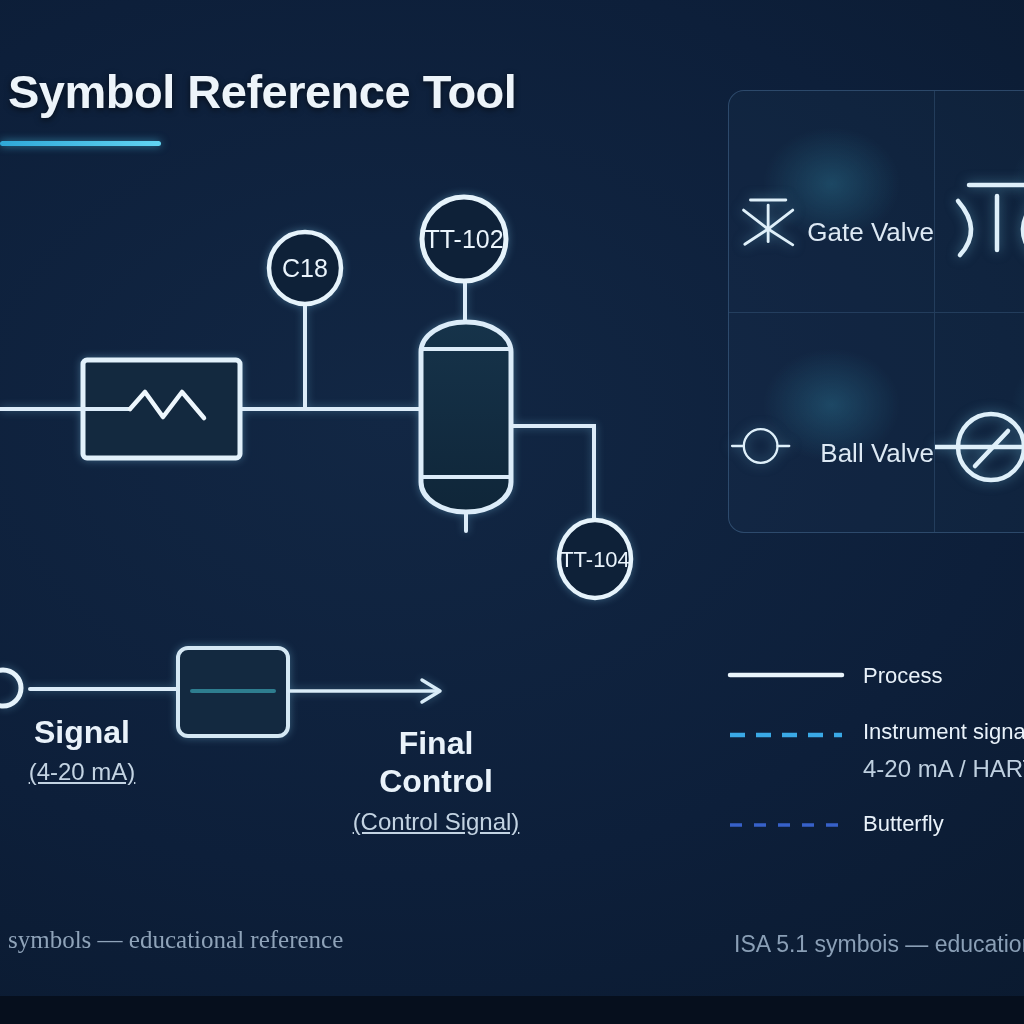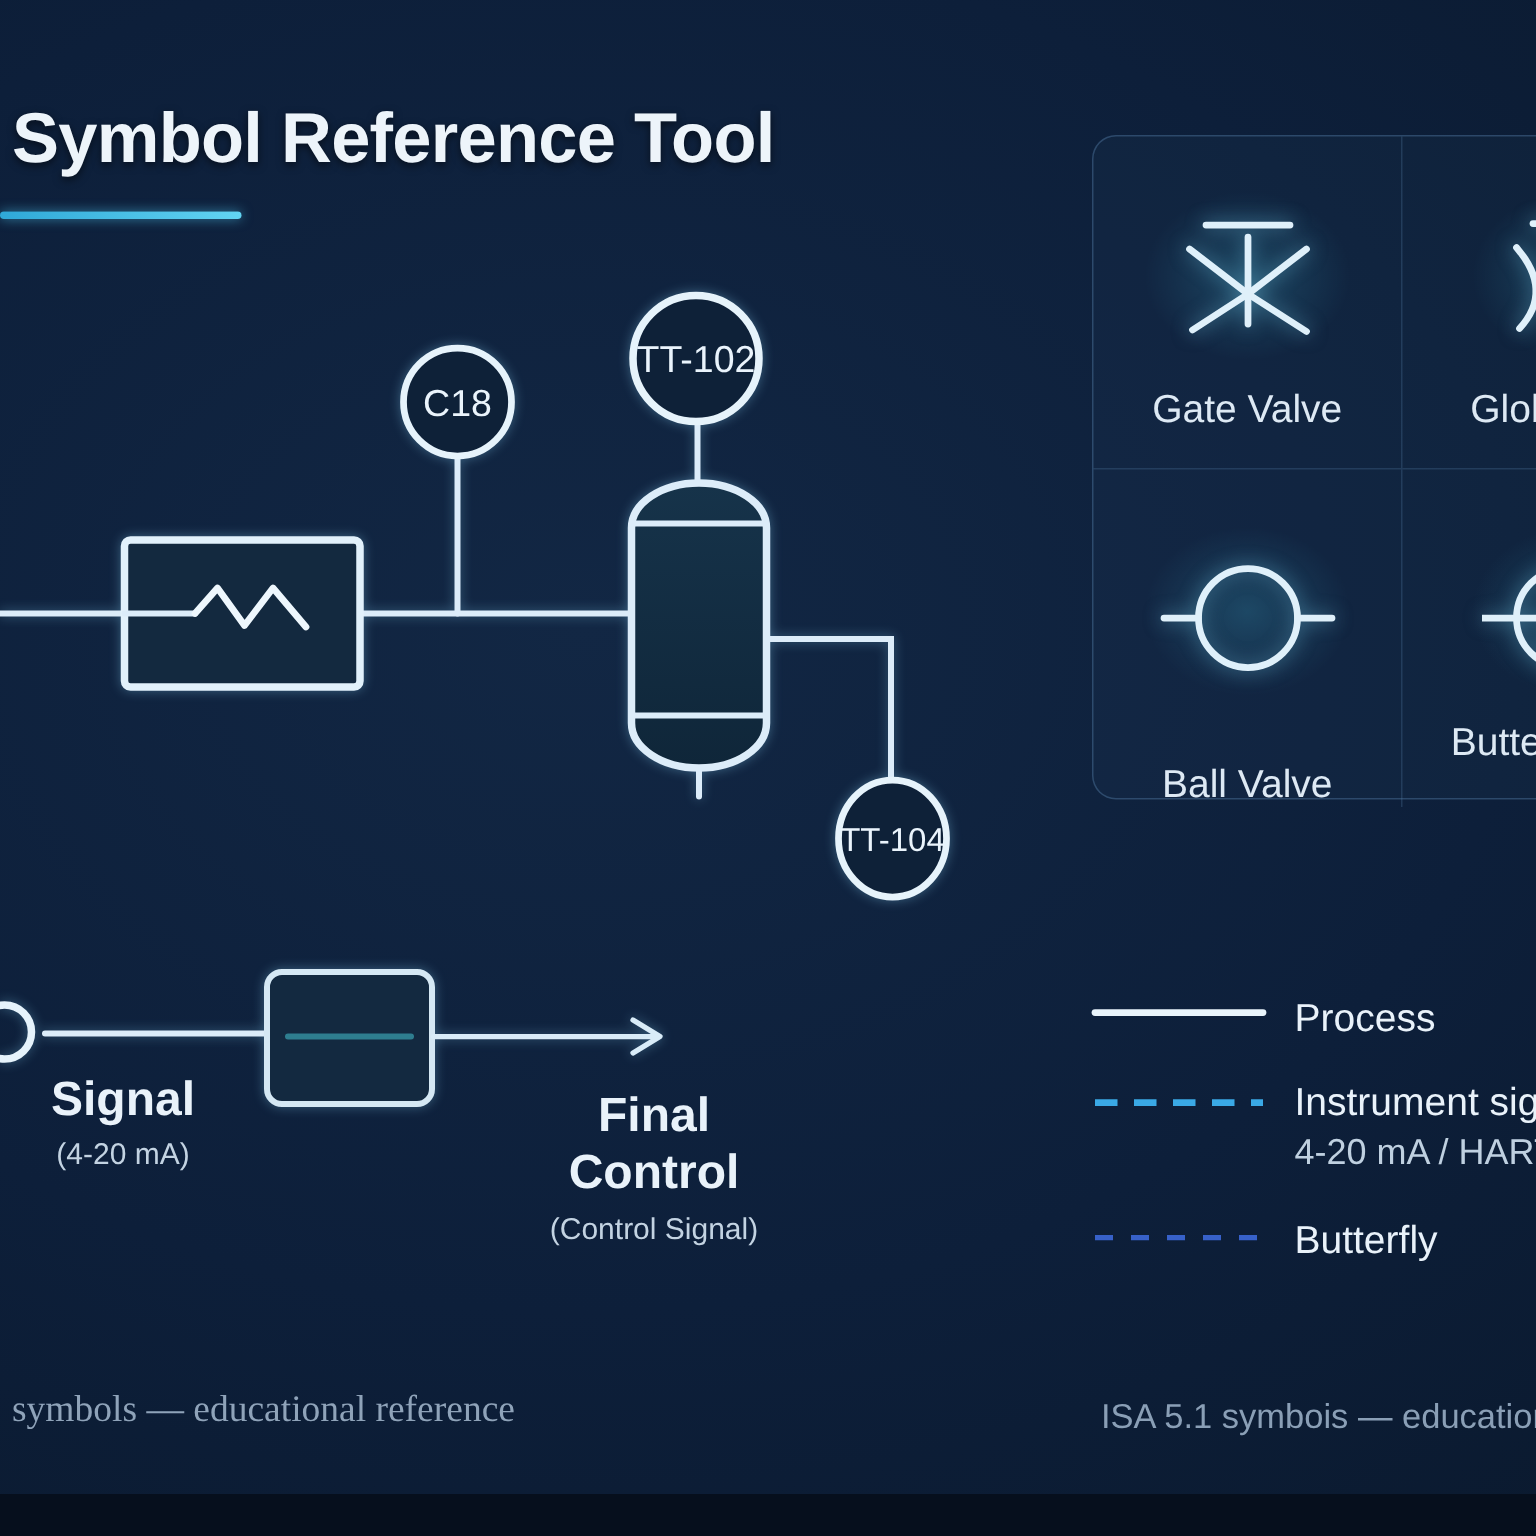--- a/index.html
+++ b/index.html
@@ -24,46 +24,46 @@
   svg.diagram{
     position:absolute;left:0;top:0;width:1024px;height:1024px;
     filter:drop-shadow(0 0 4px rgba(130,200,235,.38));
   }
   svg.diagram text{
     fill:#eaf4fc;font-family:"Liberation Sans",sans-serif;
   }
   
   .lbl{position:absolute;text-align:center;line-height:1.2;}
   .lbl .main{font-size:32px;font-weight:600;color:#e9f2fa;}
-  .lbl .sub{font-size:20px;font-weight:400;color:#c3d3e2;margin-top:7px;}
+  .lbl .sub{font-size:24px;font-weight:400;color:#c3d3e2;margin-top:7px;text-decoration:underline;}
   
   .panel{
     position:absolute;left:728px;top:90px;width:436px;height:441px;
     border:1.5px solid rgba(88,130,172,.40);border-radius:16px;
     background:rgba(137,180,230,.03);
     display:grid;grid-template-columns:206px 1fr;grid-template-rows:222px 1fr;
   }
   .cell{
-    display:flex;flex-direction:column;align-items:center;
+    display:flex;flex-direction:row;align-items:center;
     padding-top:45px;box-sizing:border-box;
     background:radial-gradient(95px 78px at 50% 42%, rgba(56,152,182,.30), rgba(56,152,182,0) 72%);
   }
   .cell.c1{border-right:1.5px solid rgba(80,120,160,.30);border-bottom:1.5px solid rgba(80,120,160,.30);}
   .cell.c2{border-bottom:1.5px solid rgba(80,120,160,.30);}
   .cell.c3{border-right:1.5px solid rgba(80,120,160,.30);gap:28px;}
   .cell svg{
     width:124px;height:104px;
     filter:drop-shadow(0 0 6px rgba(120,200,230,.5));
   }
   .cell .cell-label{margin-top:17px;font-size:26px;font-weight:500;color:#dde9f4;white-space:nowrap;}
   .sym{stroke:#dff0fa;stroke-width:4.5;stroke-linecap:round;fill:none;}
   
   .legend-row{position:absolute;}
   .legend-swatch{position:absolute;left:728px;width:118px;height:10px;overflow:visible;}
-  .legend-label{position:absolute;left:863px;font-size:26px;font-weight:500;color:#e9f2fa;white-space:nowrap;}
+  .legend-label{position:absolute;left:863px;font-size:22px;font-weight:500;color:#e9f2fa;white-space:nowrap;}
   .legend-sub{position:absolute;left:863px;font-size:24px;color:#bfd0e0;white-space:nowrap;}
   
   .footer{position:absolute;color:#8fa3b9;white-space:nowrap;}
   .footer.left{left:8px;top:926px;font-size:25px;font-family:Liberation Serif, serif;}
   .footer.right{left:734px;top:931px;font-size:23px;color:#8a9fb6;}
 </style>
 </head>
 <body>
 
 <div class="stage">

